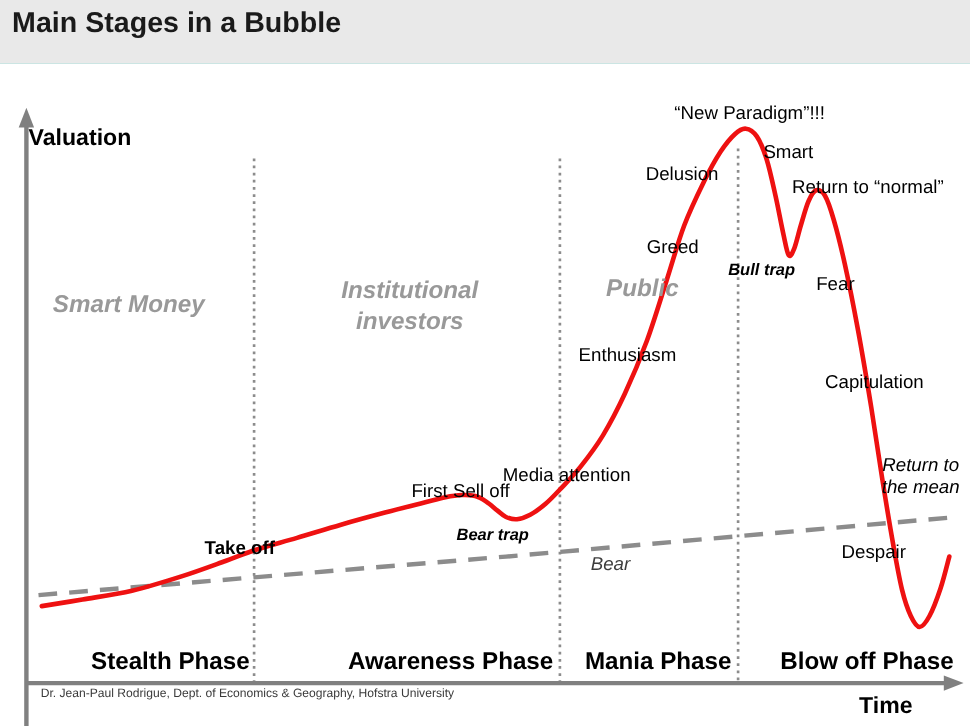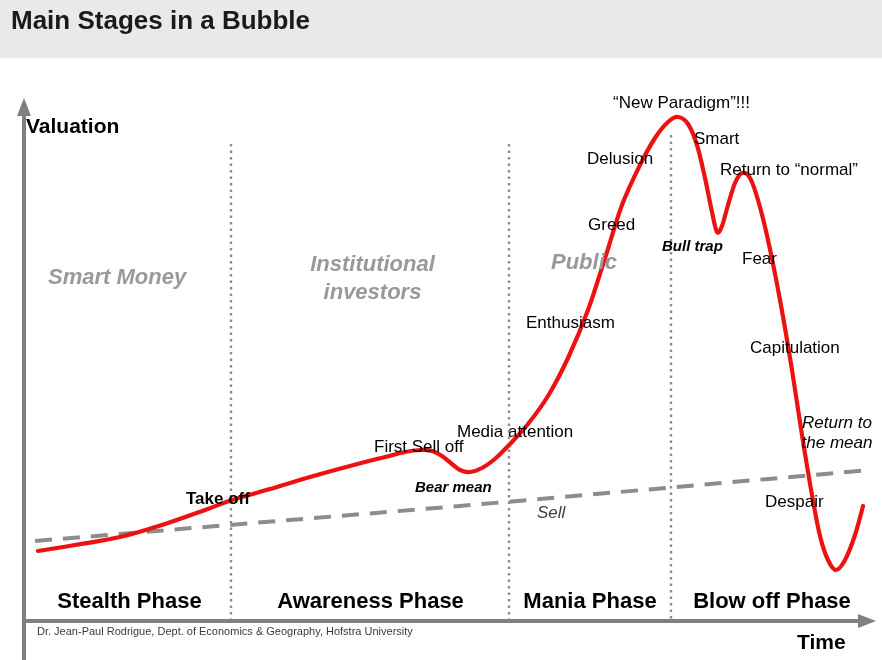--- a/index.html
+++ b/index.html
@@ -95,21 +95,21 @@
   }
   .lbl-mean {
     font-size: 17px;
     font-style: italic;
     color: #3d3d3d;
   }
   .lbl-phase {
     font-size: 22px;
     font-weight: bold;
     color: #000000;
-    text-align: center;
+    text-align: right;
   }
   .lbl-credit {
     font-size: 11px;
     font-weight: normal;
     color: #3a3a3a;
   }
 </style>
 </head>
 <body>
 
@@ -137,40 +137,40 @@
         <line x1="509" y1="86" x2="509" y2="561" stroke="#8c8c8c" stroke-width="2.4" stroke-dasharray="2.5 4"></line>
         <line x1="671" y1="77" x2="671" y2="561" stroke="#8c8c8c" stroke-width="2.4" stroke-dasharray="2.5 4"></line>
       </g>
 
       <path id="mean-path" fill="none" stroke="#8c8c8c" stroke-width="4" stroke-dasharray="17 11" stroke-linecap="butt" d="M 35 483 L 460 448 L 870 412"></path>
 
       <path id="bubble-path" fill="none" stroke="#ee1111" stroke-width="4.2" stroke-linejoin="round" stroke-linecap="round" d="M 38 493 C 44.166666666666664 492, 61.333333333333336 489.3333333333333, 75 487 C 88.66666666666667 484.6666666666667, 105 482.5, 120 479 C 135 475.5, 150.83333333333334 470.5, 165 466 C 179.16666666666666 461.5, 193.83333333333334 456, 205 452 C 216.16666666666666 448, 221.16666666666666 445.5, 232 442 C 242.83333333333334 438.5, 257 434.8333333333333, 270 431 C 283 427.1666666666667, 296.6666666666667 422.8333333333333, 310 419 C 323.3333333333333 415.1666666666667, 337.5 411.3333333333333, 350 408 C 362.5 404.6666666666667, 375.8333333333333 401.3333333333333, 385 399 C 394.1666666666667 396.6666666666667, 399.1666666666667 395.1666666666667, 405 394 C 410.8333333333333 392.8333333333333, 415.5 392.1666666666667, 420 392 C 424.5 391.8333333333333, 428.3333333333333 392, 432 393 C 435.6666666666667 394, 438.6666666666667 395.8333333333333, 442 398 C 445.3333333333333 400.1666666666667, 449 403.6666666666667, 452 406 C 455 408.3333333333333, 457 410.6666666666667, 460 412 C 463 413.3333333333333, 466.3333333333333 414.3333333333333, 470 414 C 473.6666666666667 413.6666666666667, 477.6666666666667 412.3333333333333, 482 410 C 486.3333333333333 407.6666666666667, 491.3333333333333 404, 496 400 C 500.6666666666667 396, 504.6666666666667 391.6666666666667, 510 386 C 515.3333333333334 380.3333333333333, 521.6666666666666 374, 528 366 C 534.3333333333334 358, 541.3333333333334 349, 548 338 C 554.6666666666666 327, 561.3333333333334 314.3333333333333, 568 300 C 574.6666666666666 285.6666666666667, 581.6666666666666 269.1666666666667, 588 252 C 594.3333333333334 234.83333333333334, 600.3333333333334 214.5, 606 197 C 611.6666666666666 179.5, 616.3333333333334 162, 622 147 C 627.6666666666666 132, 634.5 118.16666666666667, 640 107 C 645.5 95.83333333333333, 650.3333333333334 87.16666666666667, 655 80 C 659.6666666666666 72.83333333333333, 664.1666666666666 67.5, 668 64 C 671.8333333333334 60.5, 674.6666666666666 58.666666666666664, 678 59 C 681.3333333333334 59.333333333333336, 684.8333333333334 61.333333333333336, 688 66 C 691.1666666666666 70.66666666666667, 694.1666666666666 78, 697 87 C 699.8333333333334 96, 702.5 108.83333333333333, 705 120 C 707.5 131.16666666666666, 710 145, 712 154 C 714 163, 715.3333333333334 171.66666666666666, 717 174 C 718.6666666666666 176.33333333333334, 720.1666666666666 172.5, 722 168 C 723.8333333333334 163.5, 725.8333333333334 154.16666666666666, 728 147 C 730.1666666666666 139.83333333333334, 732.6666666666666 130.33333333333334, 735 125 C 737.3333333333334 119.66666666666667, 739.5 115.83333333333333, 742 115 C 744.5 114.16666666666667, 747.3333333333334 115.5, 750 120 C 752.6666666666666 124.5, 755 131.66666666666666, 758 142 C 761 152.33333333333334, 764.3333333333334 165.33333333333334, 768 182 C 771.6666666666666 198.66666666666666, 776 220.33333333333334, 780 242 C 784 263.6666666666667, 788.3333333333334 289.5, 792 312 C 795.6666666666666 334.5, 798.6666666666666 356.1666666666667, 802 377 C 805.3333333333334 397.8333333333333, 809 420.1666666666667, 812 437 C 815 453.8333333333333, 817.3333333333334 467.1666666666667, 820 478 C 822.6666666666666 488.8333333333333, 825.3333333333334 496.3333333333333, 828 502 C 830.6666666666666 507.6666666666667, 833.1666666666666 512, 836 512 C 838.8333333333334 512, 841.8333333333334 507.8333333333333, 845 502 C 848.1666666666666 496.1666666666667, 852 486, 855 477 C 858 468, 861.6666666666666 452.8333333333333, 863 448"></path>
     </svg>
 
     <div class="lbl lbl-axis" style="left:26px; top:56px;">Valuation</div>
-    <div class="lbl lbl-axis" style="left:781px; top:572px;margin-left:16px;">Time</div>
+    <div class="lbl lbl-axis" style="left:781px; top:572px;">Time</div>
 
     <div class="lbl lbl-stage" style="left:48px; top:207px;">Smart Money</div>
 
     <div class="lbl lbl-stage two-line" style="left:245px; top:192px; width:255px;">
       <div>Institutional</div>
       <div>investors</div>
     </div>
 
     <div class="lbl lbl-stage" style="left:551px; top:192px;">Public</div>
 
     <div class="lbl lbl-point" style="left:186px; top:431px;font-weight:bold;">Take off</div>
 
     <div class="lbl lbl-point" style="left:374px; top:379px;">First Sell off</div>
 
-    <div class="lbl lbl-trap" style="left:415px; top:421px;">Bear mean</div>
+    <div class="lbl lbl-trap" style="left:415px; top:421px;">Bear trap</div>
 
     <div class="lbl lbl-point" style="left:457px; top:324px;margin-top:40px;">Media attention</div>
 
-    <div class="lbl lbl-mean" style="left:537px; top:445px;">Sell</div>
+    <div class="lbl lbl-mean" style="left:537px; top:445px;">Bear</div>
 
     <div class="lbl lbl-point" style="left:526px; top:255px;">Enthusiasm</div>
 
     <div class="lbl lbl-point" style="left:588px; top:157px;">Greed</div>
 
     <div class="lbl lbl-point" style="left:587px; top:91px;">Delusion</div>
 
     <div class="lbl lbl-point" style="left:613px; top:35px;">“New Paradigm”!!!</div>
 
     <div class="lbl lbl-point" style="left:694px; top:71px;">Smart</div>

